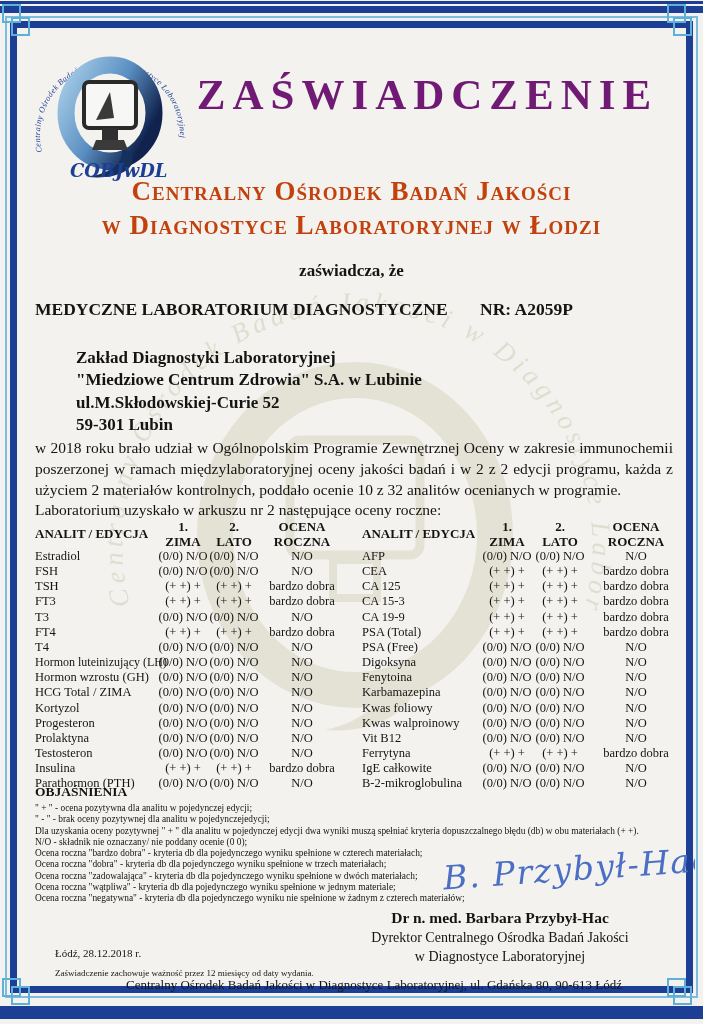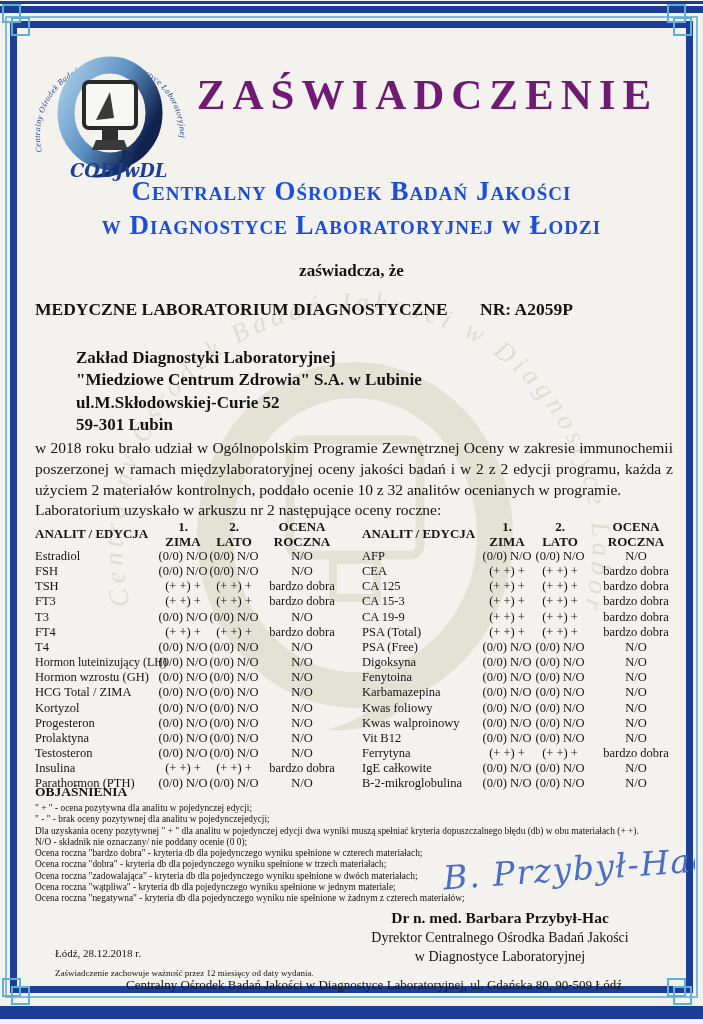--- a/index.html
+++ b/index.html
@@ -35,21 +35,21 @@
   
   .watermark { position:absolute; left:85px; top:205px; opacity:.5; z-index:0; }
 
   
   .logo { position:absolute; left:26px; top:30px; z-index:2; }
   .title {
     position:absolute; left:170px; top:70px; width:515px; text-align:center;
     font-size:43px; font-weight:600; letter-spacing:7px; color:#701a75; z-index:2;
   }
   .org { position:absolute; left:30px; right:30px; text-align:center; font-variant:small-caps;
-         font-weight:700; font-size:27px; letter-spacing:1px; color:#1d4ed8; z-index:2; }
+         font-weight:700; font-size:27px; letter-spacing:1px; color:#c2410c; z-index:2; }
   .org.l1 { top:176px; }
   .org.l2 { top:210px; }
   .certifies { position:absolute; left:0; right:0; top:261px; text-align:center;
                font-weight:700; font-size:17px; z-index:2; }
   .lab-line { position:absolute; left:35px; top:299px; font-weight:700; font-size:17.5px; z-index:2; }
   .lab-nr { position:absolute; left:480px; top:299px; font-weight:700; font-size:17.5px; z-index:2; }
   .address { position:absolute; left:76px; top:347px; font-weight:700; font-size:17px; line-height:22.4px; z-index:2; }
   .body-par { position:absolute; left:35px; top:437px; width:638px; font-size:15.5px;
               line-height:21px; text-align:justify; z-index:2; }
   .body-line2 { position:absolute; left:35px; top:501px; font-size:15.5px; z-index:2; }
@@ -419,15 +419,15 @@
   </svg>
 
   <div class="sig-block">
     <div class="sig-name">Dr n. med. Barbara Przybył-Hac</div>
     <div class="sig-role">Dyrektor Centralnego Ośrodka Badań Jakości</div>
     <div class="sig-role">w Diagnostyce Laboratoryjnej</div>
   </div>
 
   <div class="place-date">Łódź, 28.12.2018 r.</div>
   <div class="validity">Zaświadczenie zachowuje ważność przez 12 miesięcy od daty wydania.</div>
-  <div class="footer-address">Centralny Ośrodek Badań Jakości w Diagnostyce Laboratoryjnej, ul. Gdańska 80, 90-509 Łódź</div>
+  <div class="footer-address">Centralny Ośrodek Badań Jakości w Diagnostyce Laboratoryjnej, ul. Gdańska 80, 90-613 Łódź</div>
 
 </div>
 
 </body></html>

